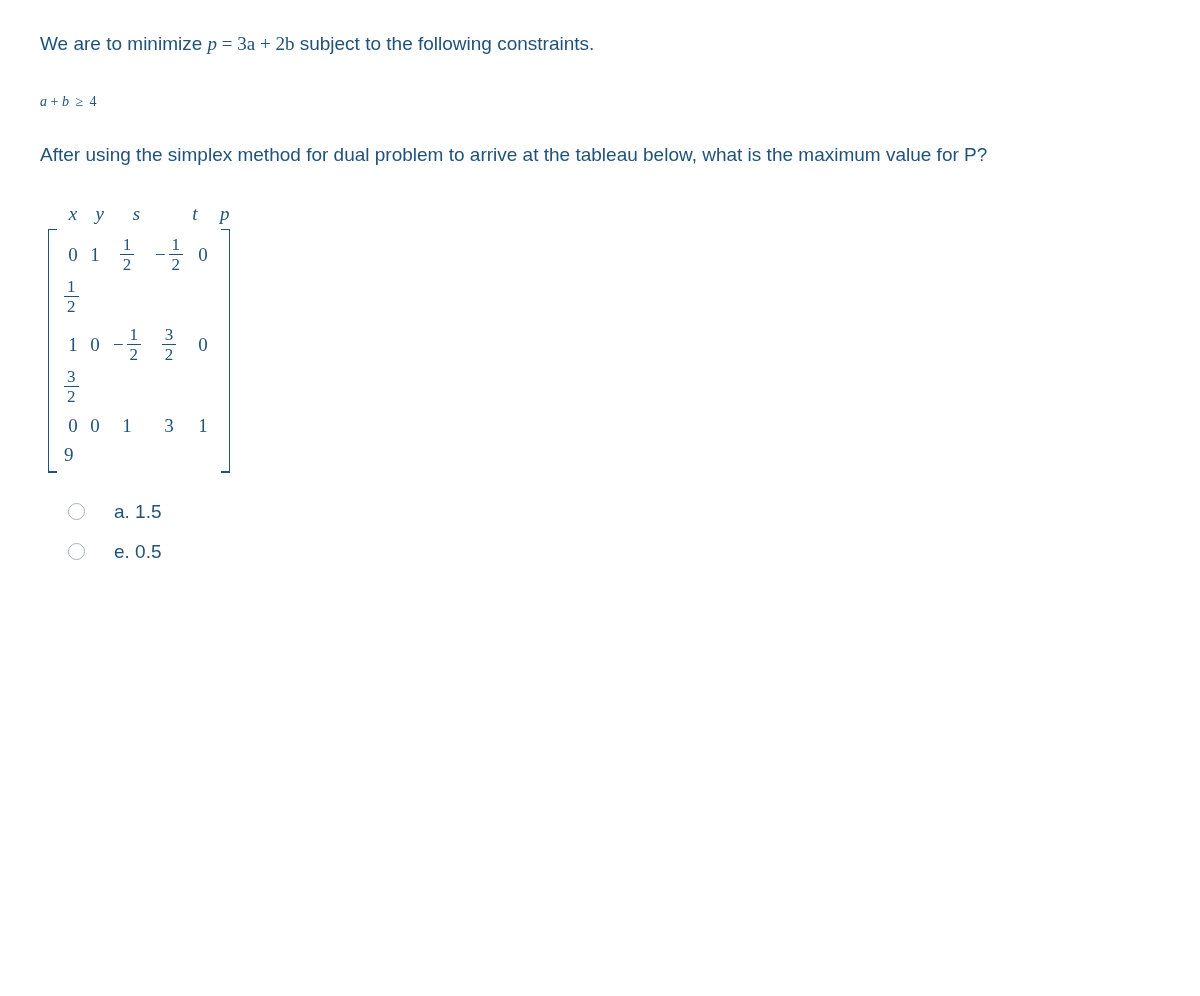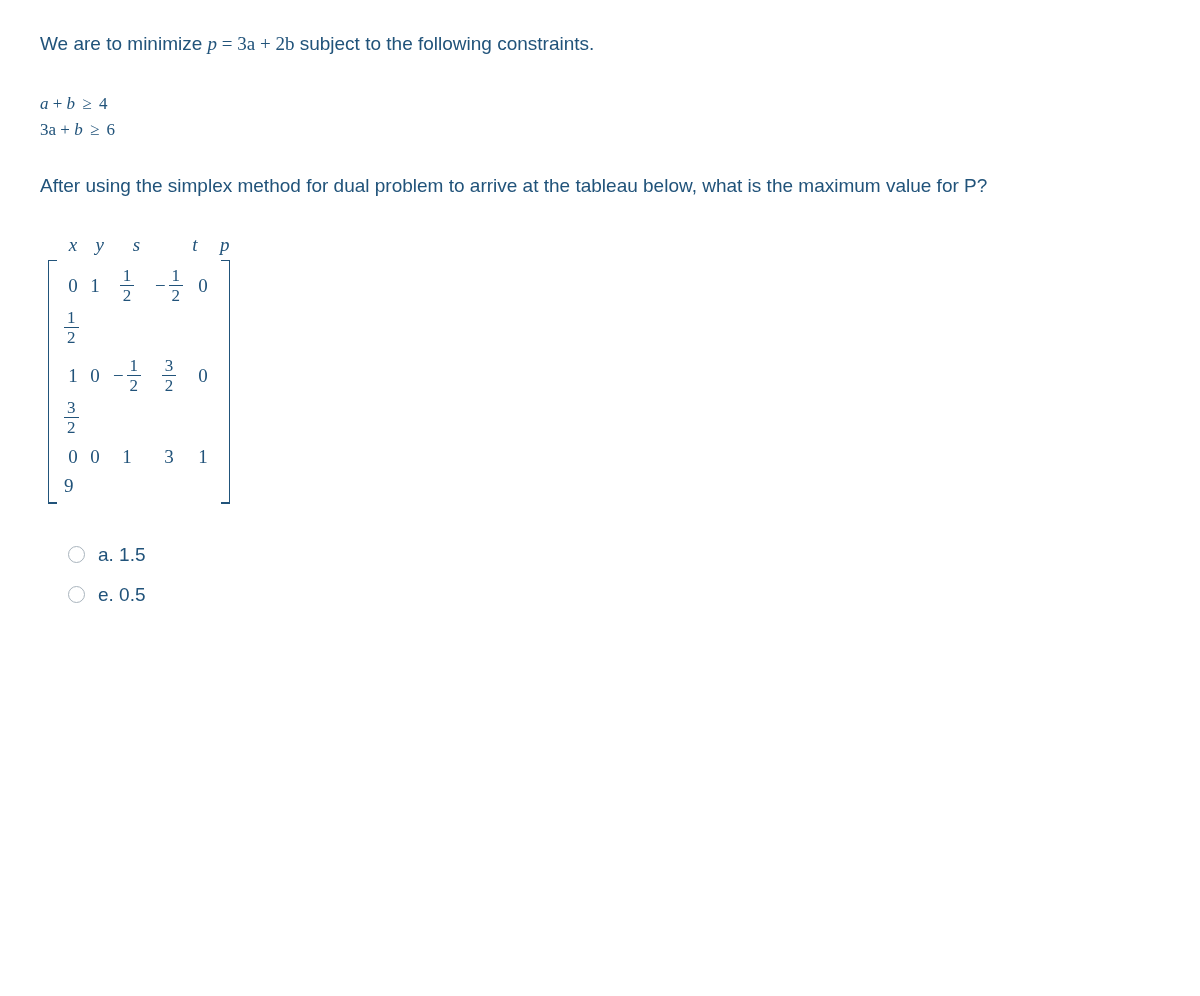--- a/index.html
+++ b/index.html
@@ -25,37 +25,37 @@
     }
     .mathnorm {
       font-family: 'Times New Roman', Times, serif;
       font-style: normal;
     }
     .constraints {
       font-family: 'Times New Roman', Times, serif;
       font-style: italic;
       line-height: 1.55;
       margin-bottom: 28px;
-      font-size: 17px;
+      font-size: 14px;
     }
     .constraints .row {
       display: block;
     }
     .ge {
       font-style: normal;
       margin: 0 3px;
     }
     .after-text {
       margin-bottom: 32px;
       line-height: 1.6;
     }
 
     
     .matrix-wrap {
-      margin: 6px 0 40px 8px;
+      margin: 6px 0 28px 8px;
     }
     .matrix-header {
       font-family: 'Times New Roman', Times, serif;
       font-style: italic;
       padding-bottom: 2px;
       margin-bottom: 2px;
       padding-left: 14px;
     }
     .matrix-header .hdr {
       display: inline-block;
@@ -143,21 +143,21 @@
     }
 
     
     .options {
       margin-left: 28px;
     }
     .option {
       display: flex;
       align-items: center;
       margin-bottom: 18px;
-      gap: 13px;
+      gap: 29px;
       cursor: pointer;
     }
     .radio {
       width: 17px;
       height: 17px;
       border: 1.5px solid #a9b4bd;
       border-radius: 50%;
       flex-shrink: 0;
       background: #fff;
     }
@@ -177,23 +177,20 @@
 <body>
 
 <p class="intro-line">
   <span>We are to minimize </span><span class="ital">p</span><span class="mathnorm"> = </span><span class="mathnorm">3a</span><span class="mathnorm"> + </span><span class="mathnorm">2b</span><span> subject to the following constraints.</span>
 </p>
 
 <div class="constraints">
   <span class="row">
     <span>a</span><span class="mathnorm"> + </span><span>b</span><span class="ge mathnorm"> ≥ </span><span class="mathnorm">4</span>
   </span>
-  <span class="row">
-    <span class="mathnorm">3a</span><span class="mathnorm"> + </span><span>b</span><span class="ge mathnorm"> ≥ </span><span class="mathnorm">6</span>
-  </span>
 </div>
 
 <p class="after-text">After using the simplex method for dual problem to arrive at the tableau below, what is the maximum value for P?</p>
 
 <div class="matrix-wrap">
   <div class="matrix-header">
     <span class="hdr wX">x</span>
     <span class="hdr wY">y</span>
     <span class="hdr wS">s</span>
     <span class="hdr" style="width:16px"></span>

